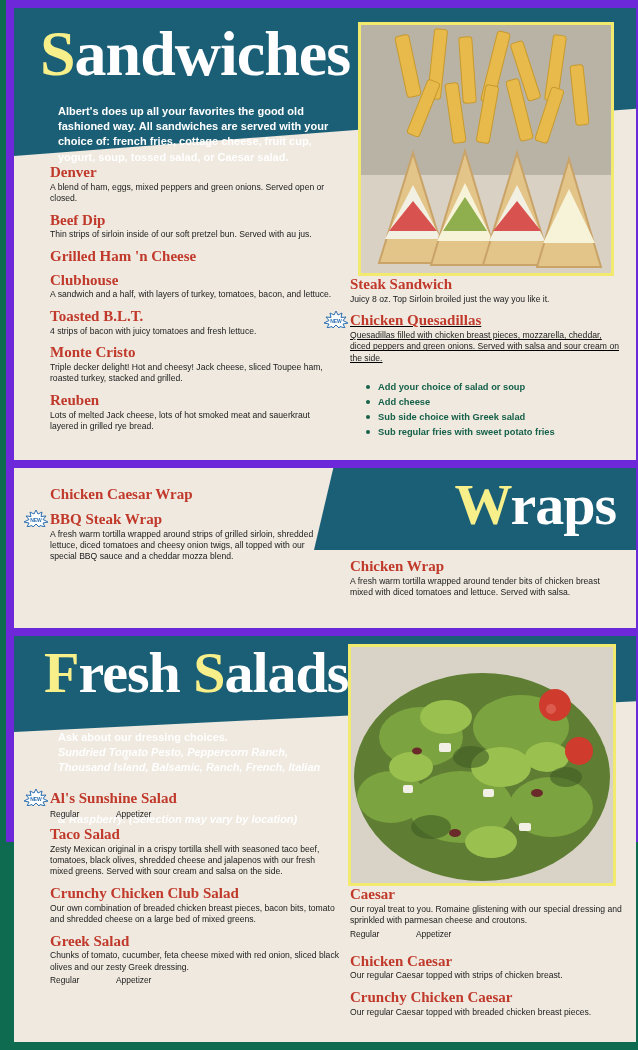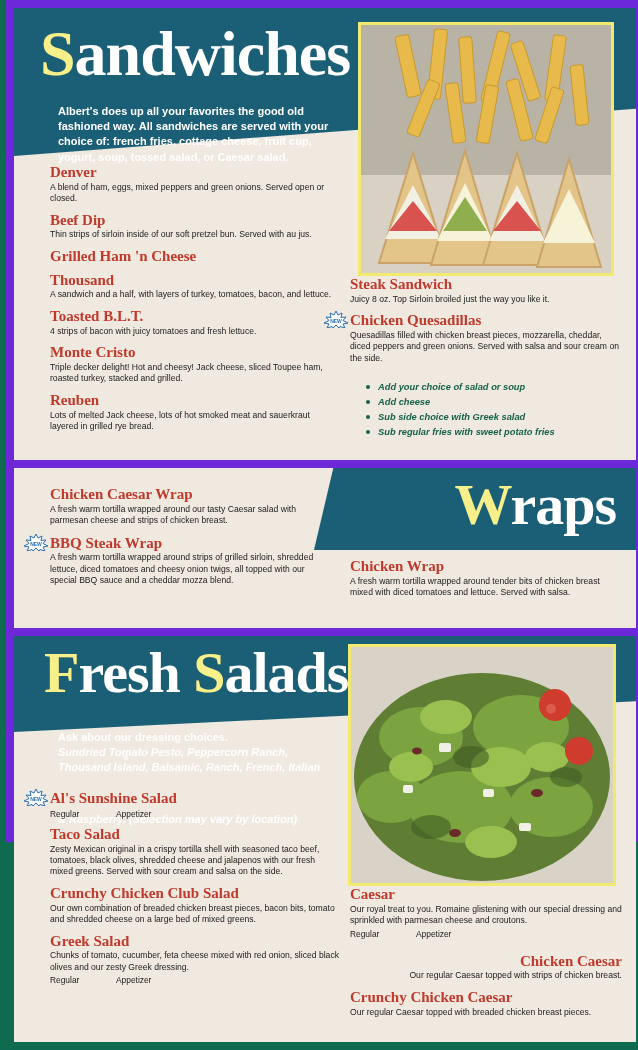--- a/index.html
+++ b/index.html
@@ -79,21 +79,21 @@
   .opt-line span{display:inline-block;}
   .opt-reg{width:66px;}
 
   .col{
     position:absolute;
   }
 
   
   .bullets{position:absolute;}
   .bullets div{
-    color:#16614a;font-weight:bold;font-size:9.3px;margin-bottom:5px;padding-left:12px;position:relative;font-style:italic;
+    color:#16614a;font-weight:bold;font-size:9.3px;margin-bottom:5px;padding-left:12px;position:relative;
   }
   .bullets div:before{
     content:"";position:absolute;left:0;top:3px;width:4px;height:4px;background:#16614a;border-radius:50%;
   }
 
   
   .newburst{
     position:absolute;left:-26px;top:-1px;width:24px;height:17px;
   }
   .newburst svg{display:block;}
@@ -161,21 +161,21 @@
         <div class="item-desc">A blend of ham, eggs, mixed peppers and green onions. Served open or closed.</div>
       </div>
       <div class="item">
         <div class="item-name">Beef Dip</div>
         <div class="item-desc">Thin strips of sirloin inside of our soft pretzel bun. Served with au jus.</div>
       </div>
       <div class="item">
         <div class="item-name">Grilled Ham 'n Cheese</div>
       </div>
       <div class="item">
-        <div class="item-name">Thousand</div>
+        <div class="item-name">Clubhouse</div>
         <div class="item-desc">A sandwich and a half, with layers of turkey, tomatoes, bacon, and lettuce.</div>
       </div>
       <div class="item">
         <div class="item-name">Toasted B.L.T.</div>
         <div class="item-desc">4 strips of bacon with juicy tomatoes and fresh lettuce.</div>
       </div>
       <div class="item">
         <div class="item-name">Monte Cristo</div>
         <div class="item-desc">Triple decker delight! Hot and cheesy! Jack cheese, sliced Toupee ham, roasted turkey, stacked and grilled.</div>
       </div>
@@ -183,21 +183,21 @@
         <div class="item-name">Reuben</div>
         <div class="item-desc">Lots of melted Jack cheese, lots of hot smoked meat and sauerkraut layered in grilled rye bread.</div>
       </div>
     </div>
 
     <div class="col" style="left:336px;top:268px;width:270px;">
       <div class="item">
         <div class="item-name">Steak Sandwich</div>
         <div class="item-desc">Juicy 8 oz. Top Sirloin broiled just the way you like it.</div>
       </div>
-      <div class="item" style="">
+      <div class="item" style="text-decoration:underline;">
         <div class="newburst">
           <svg width="24" height="17" viewBox="0 0 24 17">
             <polygon points="12,0 14,4 18,2 17,6.5 22,6 19,9.5 24,12 19,13 21,17 16,15.5 15,17 12,14 9,17 8,15.5 3,17 5,13 0,12 5,9.5 2,6 7,6.5 6,2 10,4" fill="#ffffff" stroke="#2b6fb0" stroke-width="1"></polygon>
             <text x="12" y="11.5" font-size="5" font-family="Liberation Sans, sans-serif" font-weight="bold" fill="#2b6fb0" text-anchor="middle">NEW</text>
           </svg>
         </div>
         <div class="item-name">Chicken Quesadillas</div>
         <div class="item-desc">Quesadillas filled with chicken breast pieces, mozzarella, cheddar, diced peppers and green onions. Served with salsa and sour cream on the side.</div>
       </div>
     </div>
@@ -214,21 +214,20 @@
     <div class="paper"></div>
     <div class="band" style="height:82px;left:300px;width:322px;clip-path:polygon(6% 0,100% 0,100% 100%,0 100%);"></div>
 
     <div class="bigtitle" style="right:20px;top:8px;font-size:58px;">
       <span class="cap">W</span><span>raps</span>
     </div>
 
     <div class="col" style="left:36px;top:18px;width:280px;">
       <div class="item">
         <div class="item-name">Chicken Caesar Wrap</div>
-        <div class="item-desc">A fresh warm tortilla wrapped around our tasty Caesar salad with parmesan cheese and strips of chicken breast.</div>
       </div>
       <div class="item" style="margin-top:8px;">
         <div class="newburst">
           <svg width="24" height="17" viewBox="0 0 24 17">
             <polygon points="12,0 14,4 18,2 17,6.5 22,6 19,9.5 24,12 19,13 21,17 16,15.5 15,17 12,14 9,17 8,15.5 3,17 5,13 0,12 5,9.5 2,6 7,6.5 6,2 10,4" fill="#ffffff" stroke="#2b6fb0" stroke-width="1"></polygon>
             <text x="12" y="11.5" font-size="5" font-family="Liberation Sans, sans-serif" font-weight="bold" fill="#2b6fb0" text-anchor="middle">NEW</text>
           </svg>
         </div>
         <div class="item-name">BBQ Steak Wrap</div>
         <div class="item-desc">A fresh warm tortilla wrapped around strips of grilled sirloin, shredded lettuce, diced tomatoes and cheesy onion twigs, all topped with our special BBQ sauce and a cheddar mozza blend.</div>
@@ -329,21 +328,21 @@
     </div>
 
     <div class="col" style="left:336px;top:250px;width:272px;">
       <div class="item">
         <div class="item-name">Caesar</div>
         <div class="item-desc">Our royal treat to you. Romaine glistening with our special dressing and sprinkled with parmesan cheese and croutons.</div>
         <div class="opt-line">
           <span class="opt-reg">Regular</span><span>Appetizer</span>
         </div>
       </div>
-      <div class="item" style="margin-top:14px;text-align:right;">
+      <div class="item" style="margin-top:14px;">
         <div class="item-name">Chicken Caesar</div>
         <div class="item-desc">Our regular Caesar topped with strips of chicken breast.</div>
       </div>
       <div class="item" style="margin-top:6px;">
         <div class="item-name">Crunchy Chicken Caesar</div>
         <div class="item-desc">Our regular Caesar topped with breaded chicken breast pieces.</div>
       </div>
     </div>
   </div>
 

